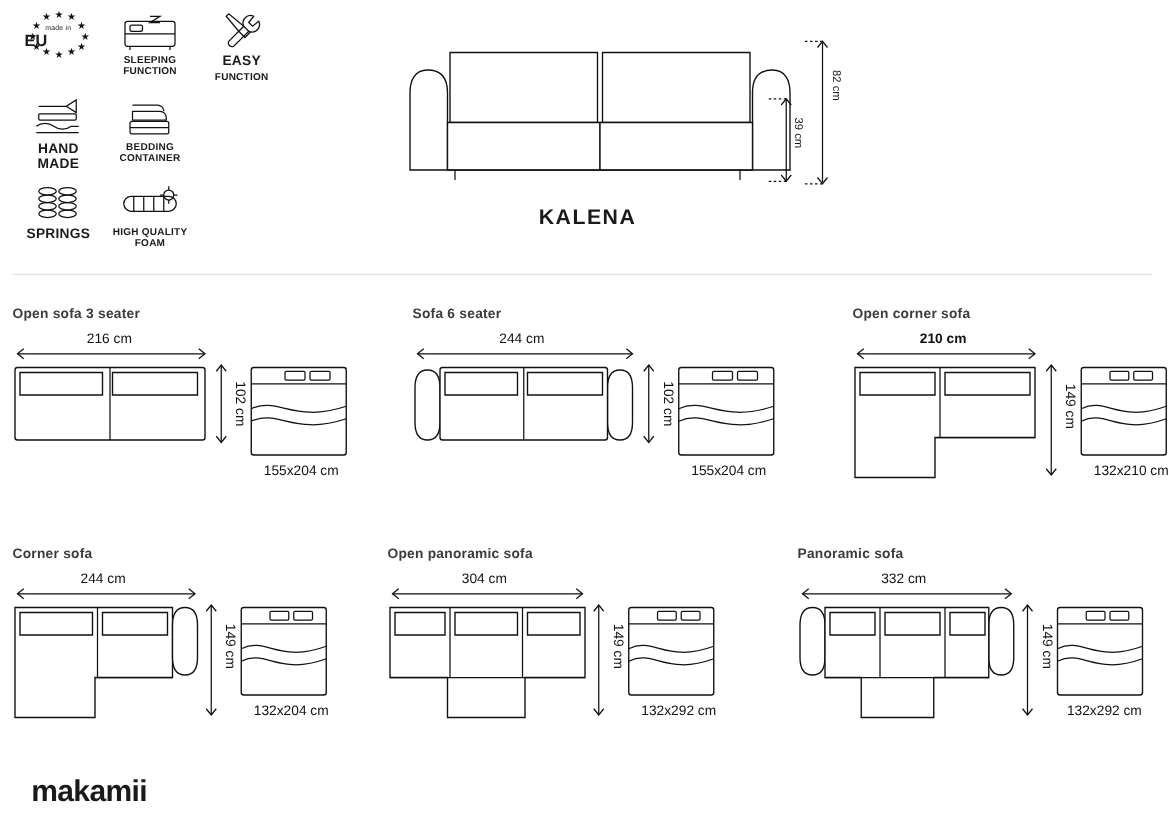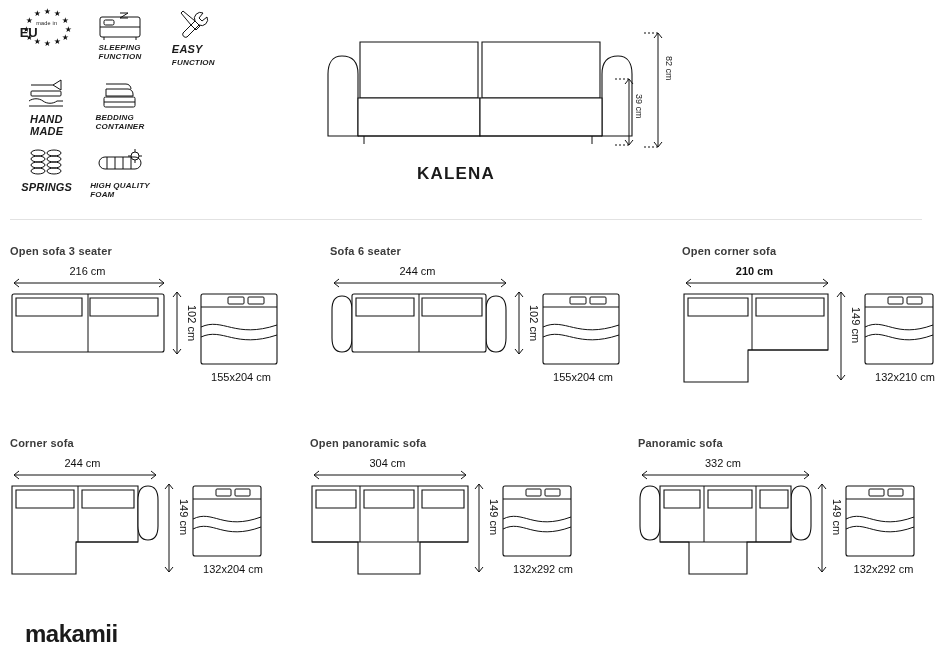--- a/index.html
+++ b/index.html
@@ -11,30 +11,30 @@
     position:relative;
     overflow:hidden;
   }
   .page{position:relative;width:940px;height:660px;}
 
   
   .badges{position:absolute;left:10px;top:8px;width:220px;}
   .badge-row{display:flex;align-items:flex-start;}
   .badge{width:74px;height:60px;display:flex;flex-direction:column;align-items:center;justify-content:flex-start;}
   .badge .art{height:34px;display:flex;align-items:center;justify-content:center;}
-  .badge .cap{font-size:8px;font-weight:bold;line-height:1.08;text-align:left;letter-spacing:.2px;margin-top:2px;font-style:italic;}
+  .badge .cap{font-size:8px;font-weight:bold;line-height:1.08;text-align:center;letter-spacing:.2px;margin-top:2px;}
   .badge .cap.lg{font-size:11px;}
   .eu-stars{position:relative;width:54px;height:34px;}
   .eu-stars .star{position:absolute;font-size:8px;color:#111;line-height:8px;}
   .eu-stars .madein{position:absolute;left:0;right:0;top:12px;text-align:center;font-size:5.5px;letter-spacing:.2px;}
   .eu-stars .eu{position:absolute;left:0;right:0;top:17px;font-size:13px;font-weight:bold;}
 
   
   .hero{position:absolute;left:320px;top:8px;width:350px;height:150px;}
-  .hero-title{position:absolute;left:306px;top:164px;width:300px;text-align:center;font-size:17px;font-weight:bold;letter-spacing:1.2px;}
+  .hero-title{position:absolute;left:320px;top:164px;width:300px;text-align:center;font-size:17px;font-weight:bold;letter-spacing:1.2px;}
   .hero-dim{position:absolute;}
   .dimtxt{font-size:9px;writing-mode:vertical-rl;text-orientation:mixed;}
 
   hr.sep{position:absolute;left:10px;top:219px;width:912px;height:1px;background:#e2e2e2;border:0;margin:0;}
 
   
   .cell{position:absolute;}
   .cell .title{font-size:11px;font-weight:bold;color:#3b3b3b;letter-spacing:.2px;}
   .cell .wlabel{font-size:11px;color:#111;text-align:center;}
   .cell .blabel{font-size:11px;color:#111;text-align:center;}

